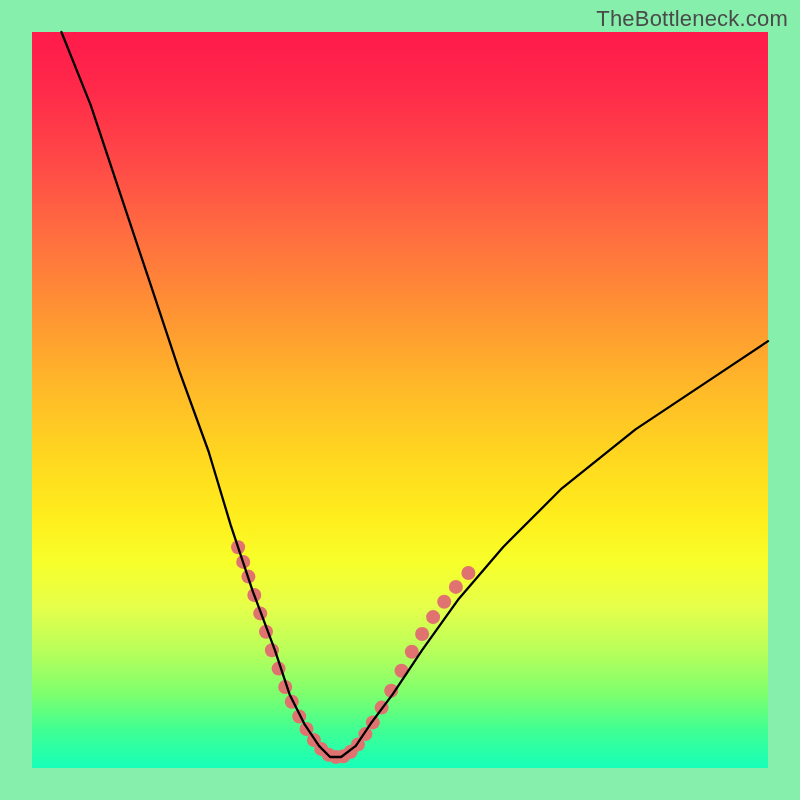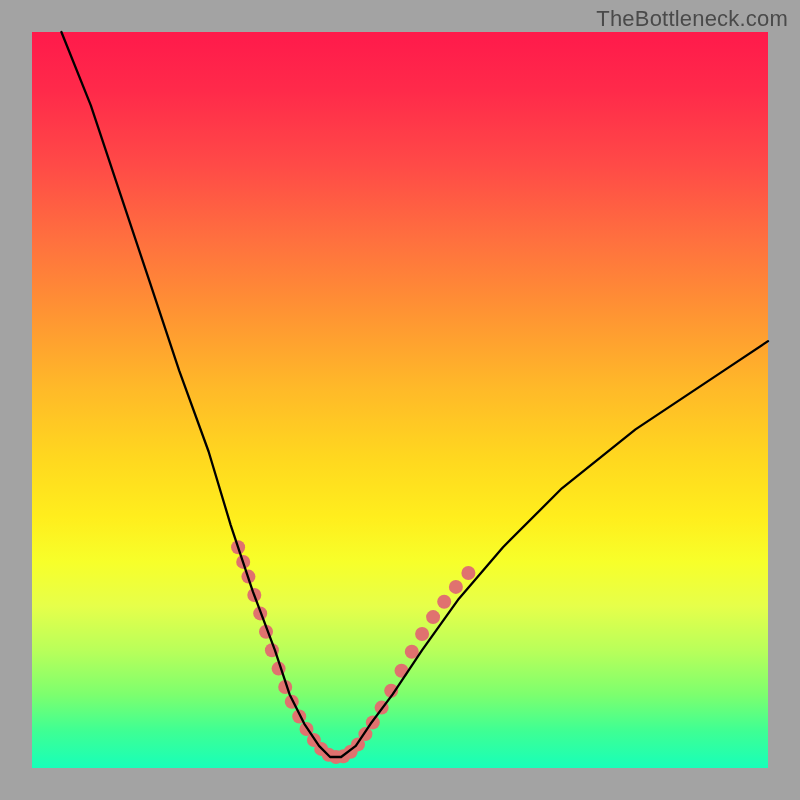--- a/index.html
+++ b/index.html
@@ -10,21 +10,21 @@
     background: #000;
     overflow: hidden;
     font-family: Arial, Helvetica, sans-serif;
   }
   .frame {
     position: absolute;
     left: 0;
     top: 0;
     width: 800px;
     height: 800px;
-    background: #a3a3a3;
+    background: #86efac;
   }
   .plot-area {
     position: absolute;
     left: 32px;
     top: 32px;
     width: 736px;
     height: 736px;
     
     background: linear-gradient(to bottom,
       #ff1a4b 0%,

